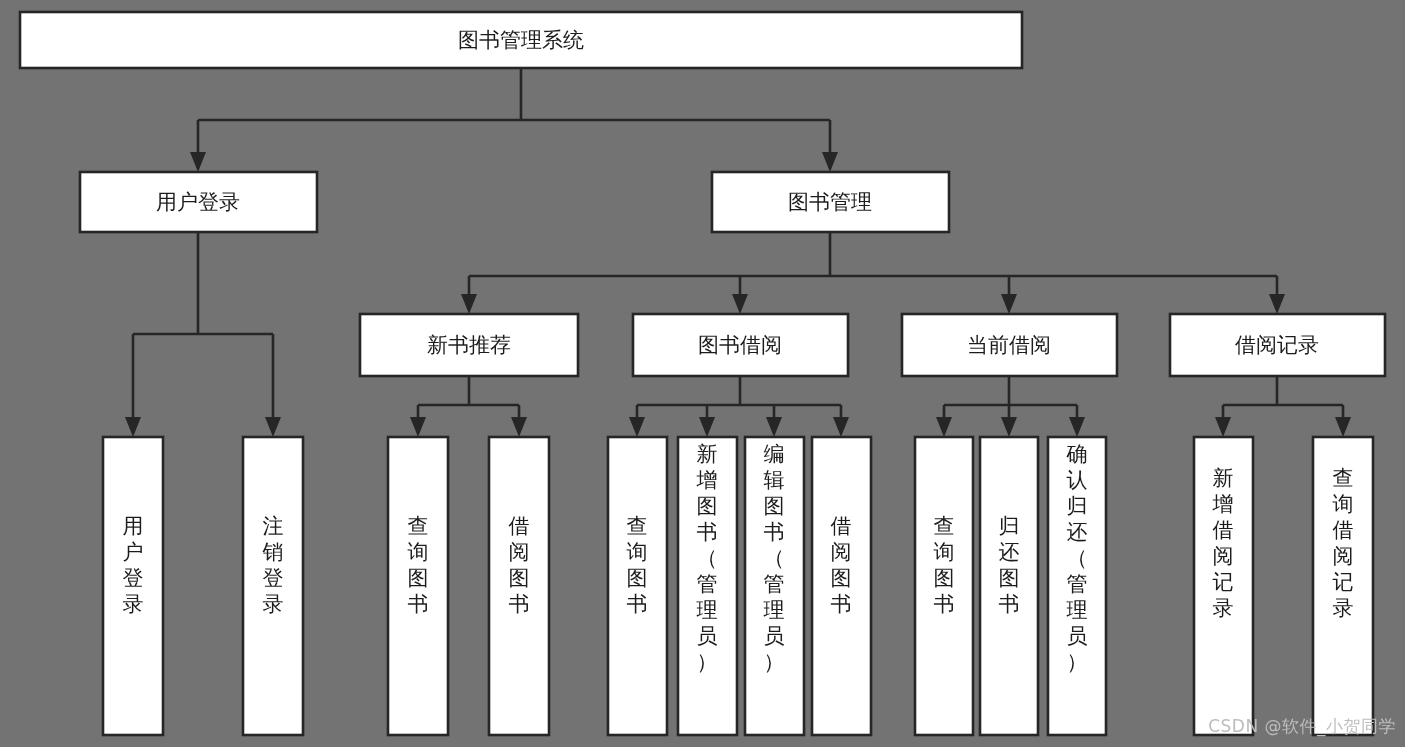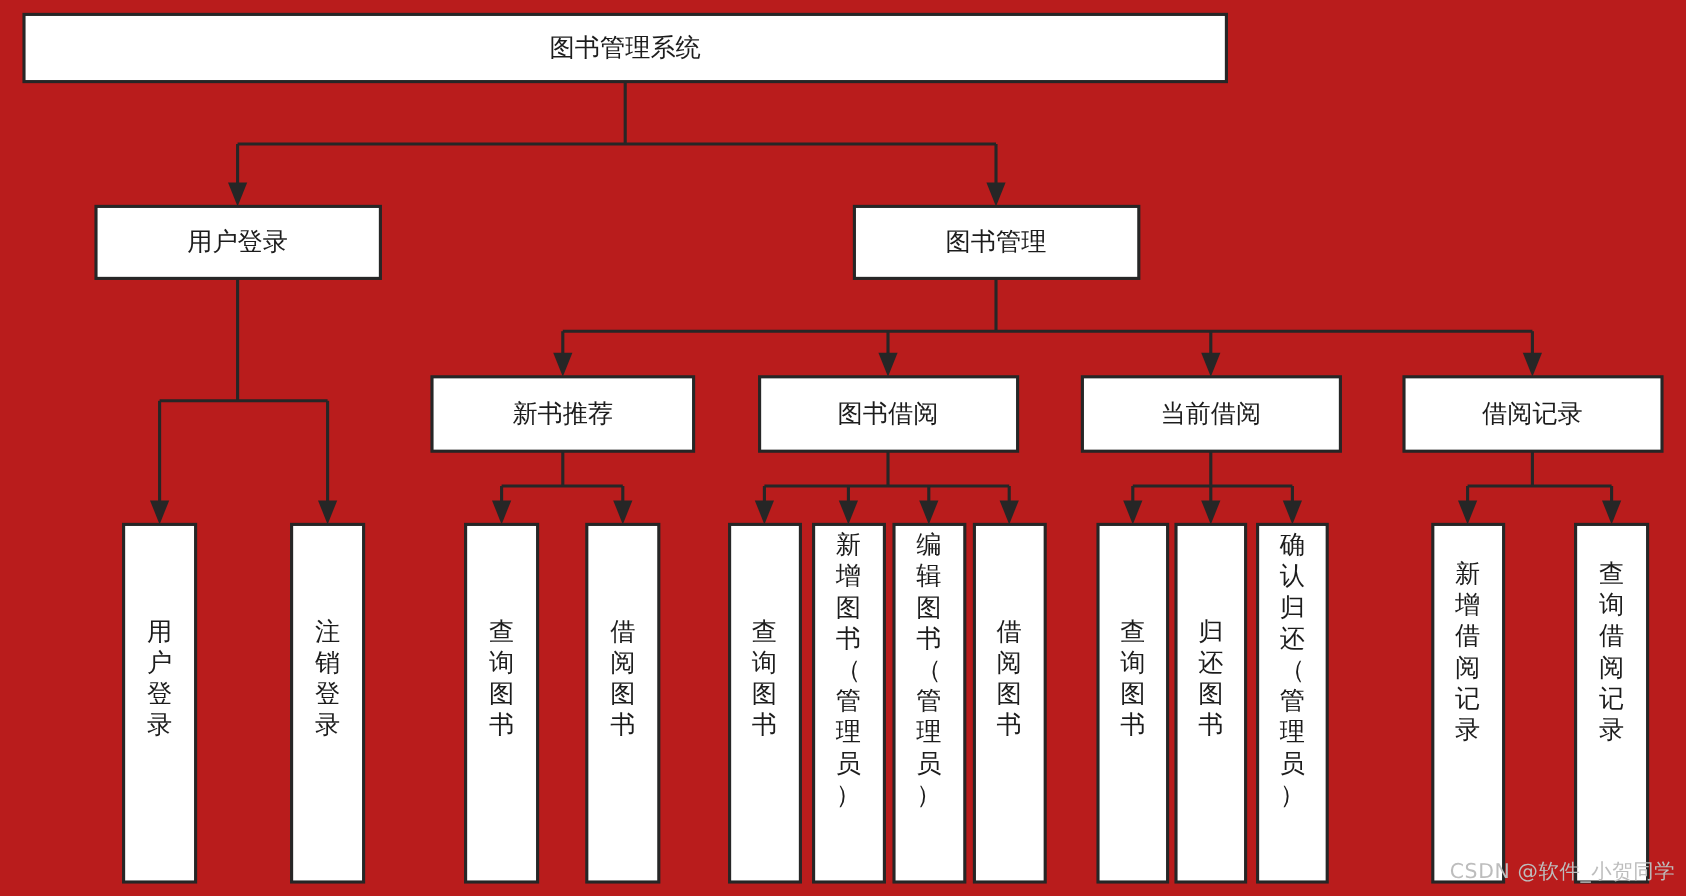--- a/index.html
+++ b/index.html
@@ -8,21 +8,21 @@
     padding: 0;
     background: #ffffff;
   }
   body {
     font-family: "DejaVu Sans", "Liberation Sans", sans-serif;
   }
   #diagram-root {
     position: relative;
     width: 1405px;
     height: 747px;
-    background: #b91c1c;
+    background: #737373;
     overflow: hidden;
   }
   svg#tree-svg {
     position: absolute;
     left: 0;
     top: 0;
     width: 1405px;
     height: 747px;
     display: block;
   }

